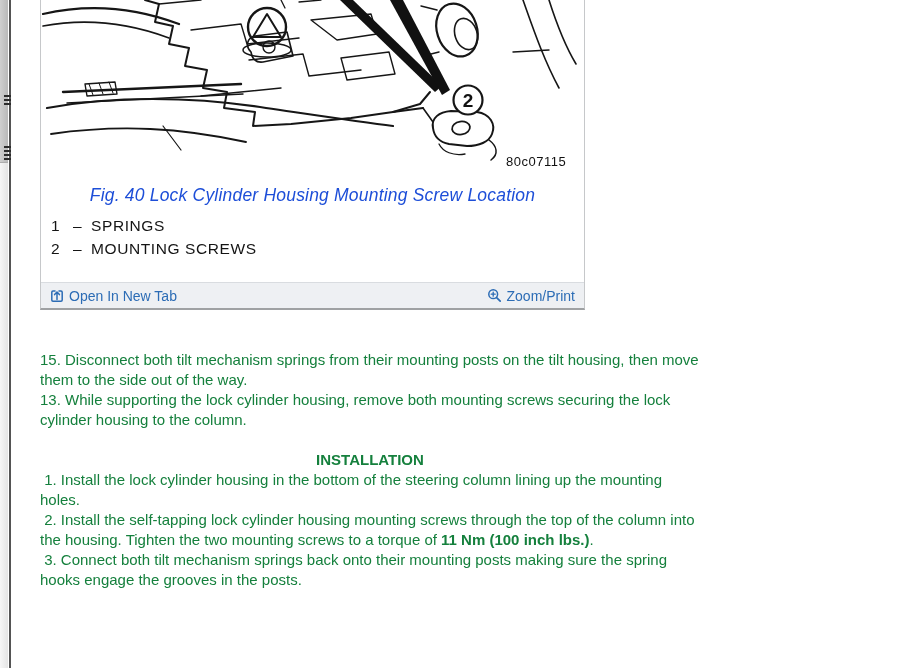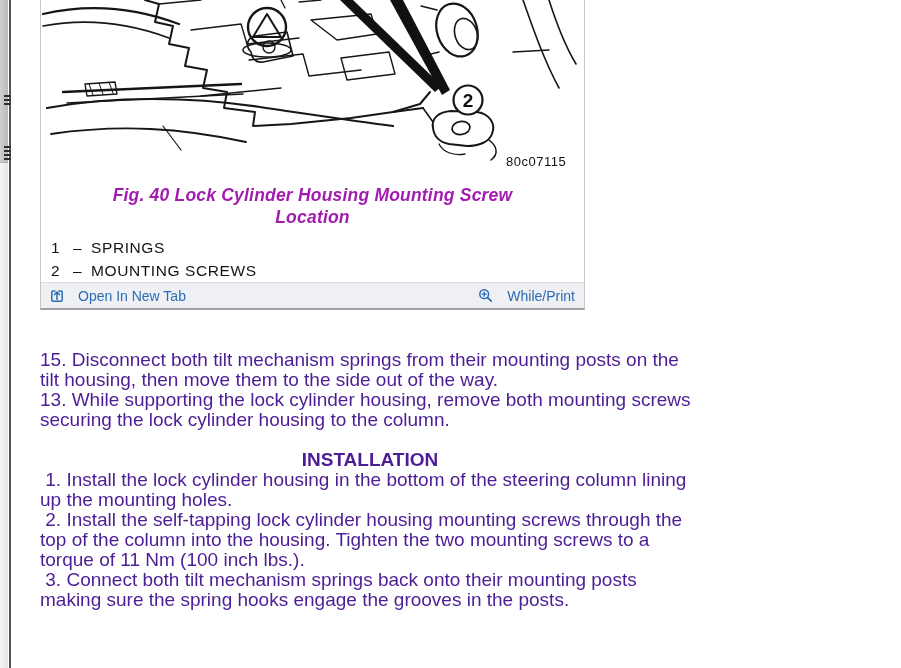--- a/index.html
+++ b/index.html
@@ -18,41 +18,41 @@
   .edge-mark { position:absolute; left:4px; width:7px; background:transparent; }
   .edge-mark i { display:block; height:2px; background:#2c2c2c; margin-bottom:2px; }
 
   
   .figure-card { position:absolute; left:40px; top:0; width:545px; height:310px;
                  background:#ffffff; border-left:1px solid #c6c8ca;
                  border-right:1px solid #c6c8ca; border-bottom:2px solid #9fa1a3;
                  display:flex; flex-direction:column; }
   .figure-drawing { width:543px; height:172px; flex:none; }
   .figure-caption { margin:12px auto 0 auto; max-width:460px; text-align:center;
-                    font-weight:bold; font-style:italic; font-size:17.5px;
-                    line-height:22px; color:#a21caf; letter-spacing:.2px; }
+                    font-weight:normal; font-style:italic; font-size:17.5px;
+                    line-height:22px; color:#1d4ed8; letter-spacing:.2px; }
   .figure-legend { margin:8px 0 0 10px; font-size:15.5px; color:#141414;
                    letter-spacing:.6px; }
   .legend-row { display:flex; height:23px; align-items:center; }
   .legend-num { width:22px; }
   .legend-dash { width:18px; }
   .figure-footer { margin-top:auto; height:26px; background:#eef0f3;
                    border-top:1px solid #d9dce0; display:flex;
                    align-items:center; justify-content:space-between;
                    padding:0 9px; }
-  .fig-link { display:flex; align-items:center; gap:14px; color:#2c6cb5;
+  .fig-link { display:flex; align-items:center; gap:5px; color:#2c6cb5;
               font-size:14px; text-decoration:none; cursor:pointer; }
   .fig-link svg { display:block; }
 
   
   .doc-text { position:absolute; left:40px; top:350px; width:660px;
-              font-size:19px; line-height:20px; color:#4c1d95; }
+              font-size:15px; line-height:20px; color:#15803d; }
   .doc-text p { white-space:pre-wrap; }
   .install-heading { font-weight:bold; margin-top:20px;text-align:center; }
-  .torque { font-weight:normal; }
+  .torque { font-weight:bold; }
 
   svg text { font-family:"Liberation Sans", sans-serif; }
 </style>
 </head>
 <body>
 
 <div class="edge-track"></div>
 <div class="edge-thumb"></div>
 <div class="frame-line"></div>
 <div class="edge-mark" style="top:95px;">
@@ -144,21 +144,21 @@
         <path d="M 7 10.5 V 3.2 M 4.6 5.6 L 7 3 L 9.4 5.6" stroke="#2c6cb5" stroke-width="1.5" fill="none" stroke-linecap="round" stroke-linejoin="round"></path>
       </svg>
       <span>Open In New Tab</span>
     </a>
     <a class="fig-link">
       <svg width="15" height="15" viewBox="0 0 15 15">
         <circle cx="6.2" cy="6.2" r="4.4" stroke="#2c6cb5" stroke-width="1.5" fill="none"></circle>
         <path d="M 9.6 9.6 L 13.2 13.2" stroke="#2c6cb5" stroke-width="1.7" stroke-linecap="round"></path>
         <path d="M 4.2 6.2 H 8.2 M 6.2 4.2 V 8.2" stroke="#2c6cb5" stroke-width="1.3" stroke-linecap="round"></path>
       </svg>
-      <span>While/Print</span>
+      <span>Zoom/Print</span>
     </a>
   </div>
 </div>
 
 <div class="doc-text">
   <p>15. Disconnect both tilt mechanism springs from their mounting posts on the tilt housing, then move them to the side out of the way.</p>
   <p>13. While supporting the lock cylinder housing, remove both mounting screws securing the lock cylinder housing to the column.</p>
 
   <p class="install-heading">INSTALLATION</p>
 

